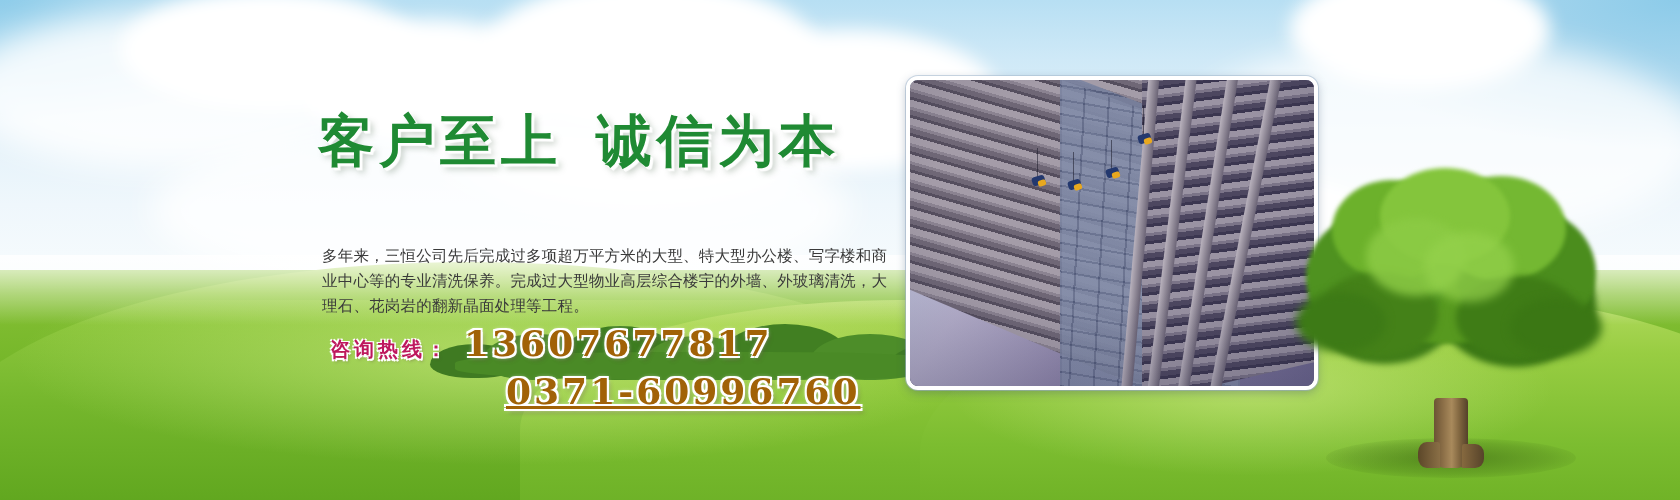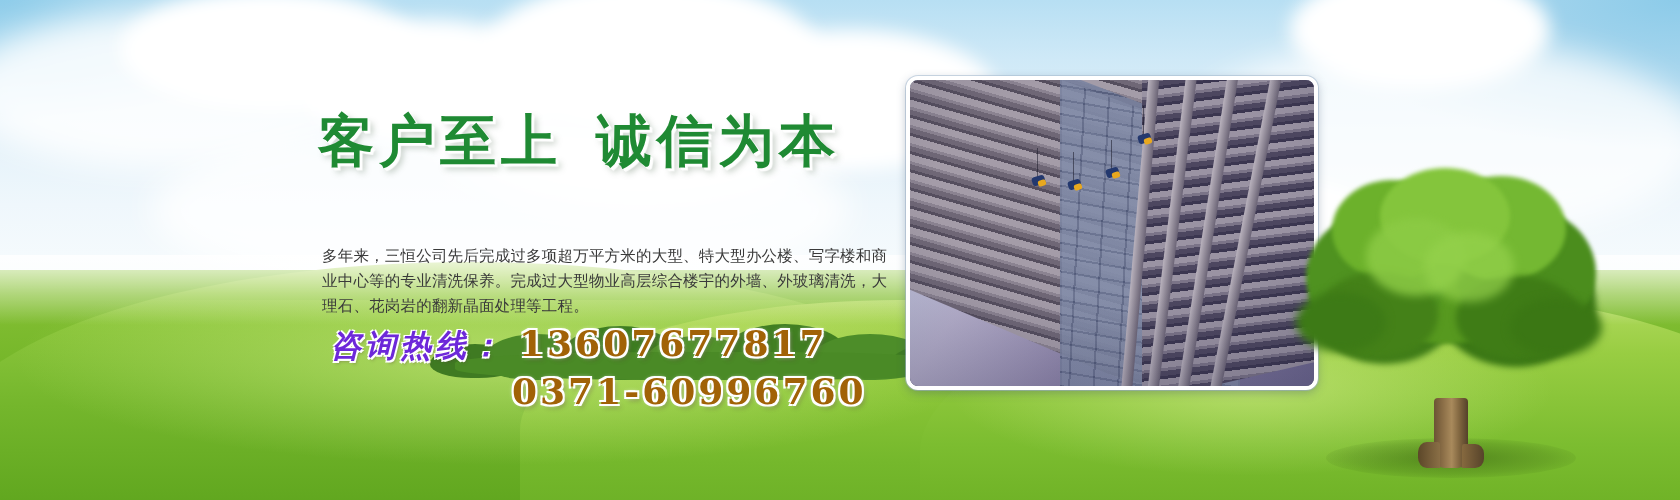--- a/index.html
+++ b/index.html
@@ -196,22 +196,22 @@
     font-size:15.5px;line-height:25px;color:#3a3a3a;
     letter-spacing:.2px;
     margin-top:12px;
   }
 
   .phone-row{
     position:absolute;left:330px;top:322px;white-space:nowrap;
   }
   .phone-label{
     font-family:"DejaVu Serif","Liberation Serif",serif;
-    font-size:31px;font-weight:bold;font-style:italic;letter-spacing:4px;
-    color:#6d28d9;
+    font-size:20px;font-weight:bold;letter-spacing:4px;
+    color:#be185d;
     text-shadow:
       -1.5px -1.5px 0 #fff, 1.5px -1.5px 0 #fff,
       -1.5px 1.5px 0 #fff, 1.5px 1.5px 0 #fff,
       2px 3px 3px rgba(90,60,60,.35);
   }
   .phone-num{
     font-family:"DejaVu Serif","Liberation Serif",serif;
     font-size:36px;font-weight:bold;letter-spacing:3px;
     color:#a16207;margin-left:14px;
     text-shadow:
@@ -328,18 +328,18 @@
     </div>
 
 
     <div class="paragraph">多年来，三恒公司先后完成过多项超万平方米的大型、特大型办公楼、写字楼和商业中心等的专业清洗保养。完成过大型物业高层综合楼宇的外墙、外玻璃清洗，大理石、花岗岩的翻新晶面处理等工程。</div>
 
     <div class="phone-row">
       <span class="phone-label">咨询热线：</span><span class="phone-num">13607677817</span>
     </div>
 
     <div class="phone-row-2">
-      <span class="phone-num" style="margin-left:14px;">0371-60996760</span>
+      <span class="phone-num" style="margin-left:8px;text-decoration:underline;">0371-60996760</span>
     </div>
 
   </div>
 
 </div>
 
 </body></html>

